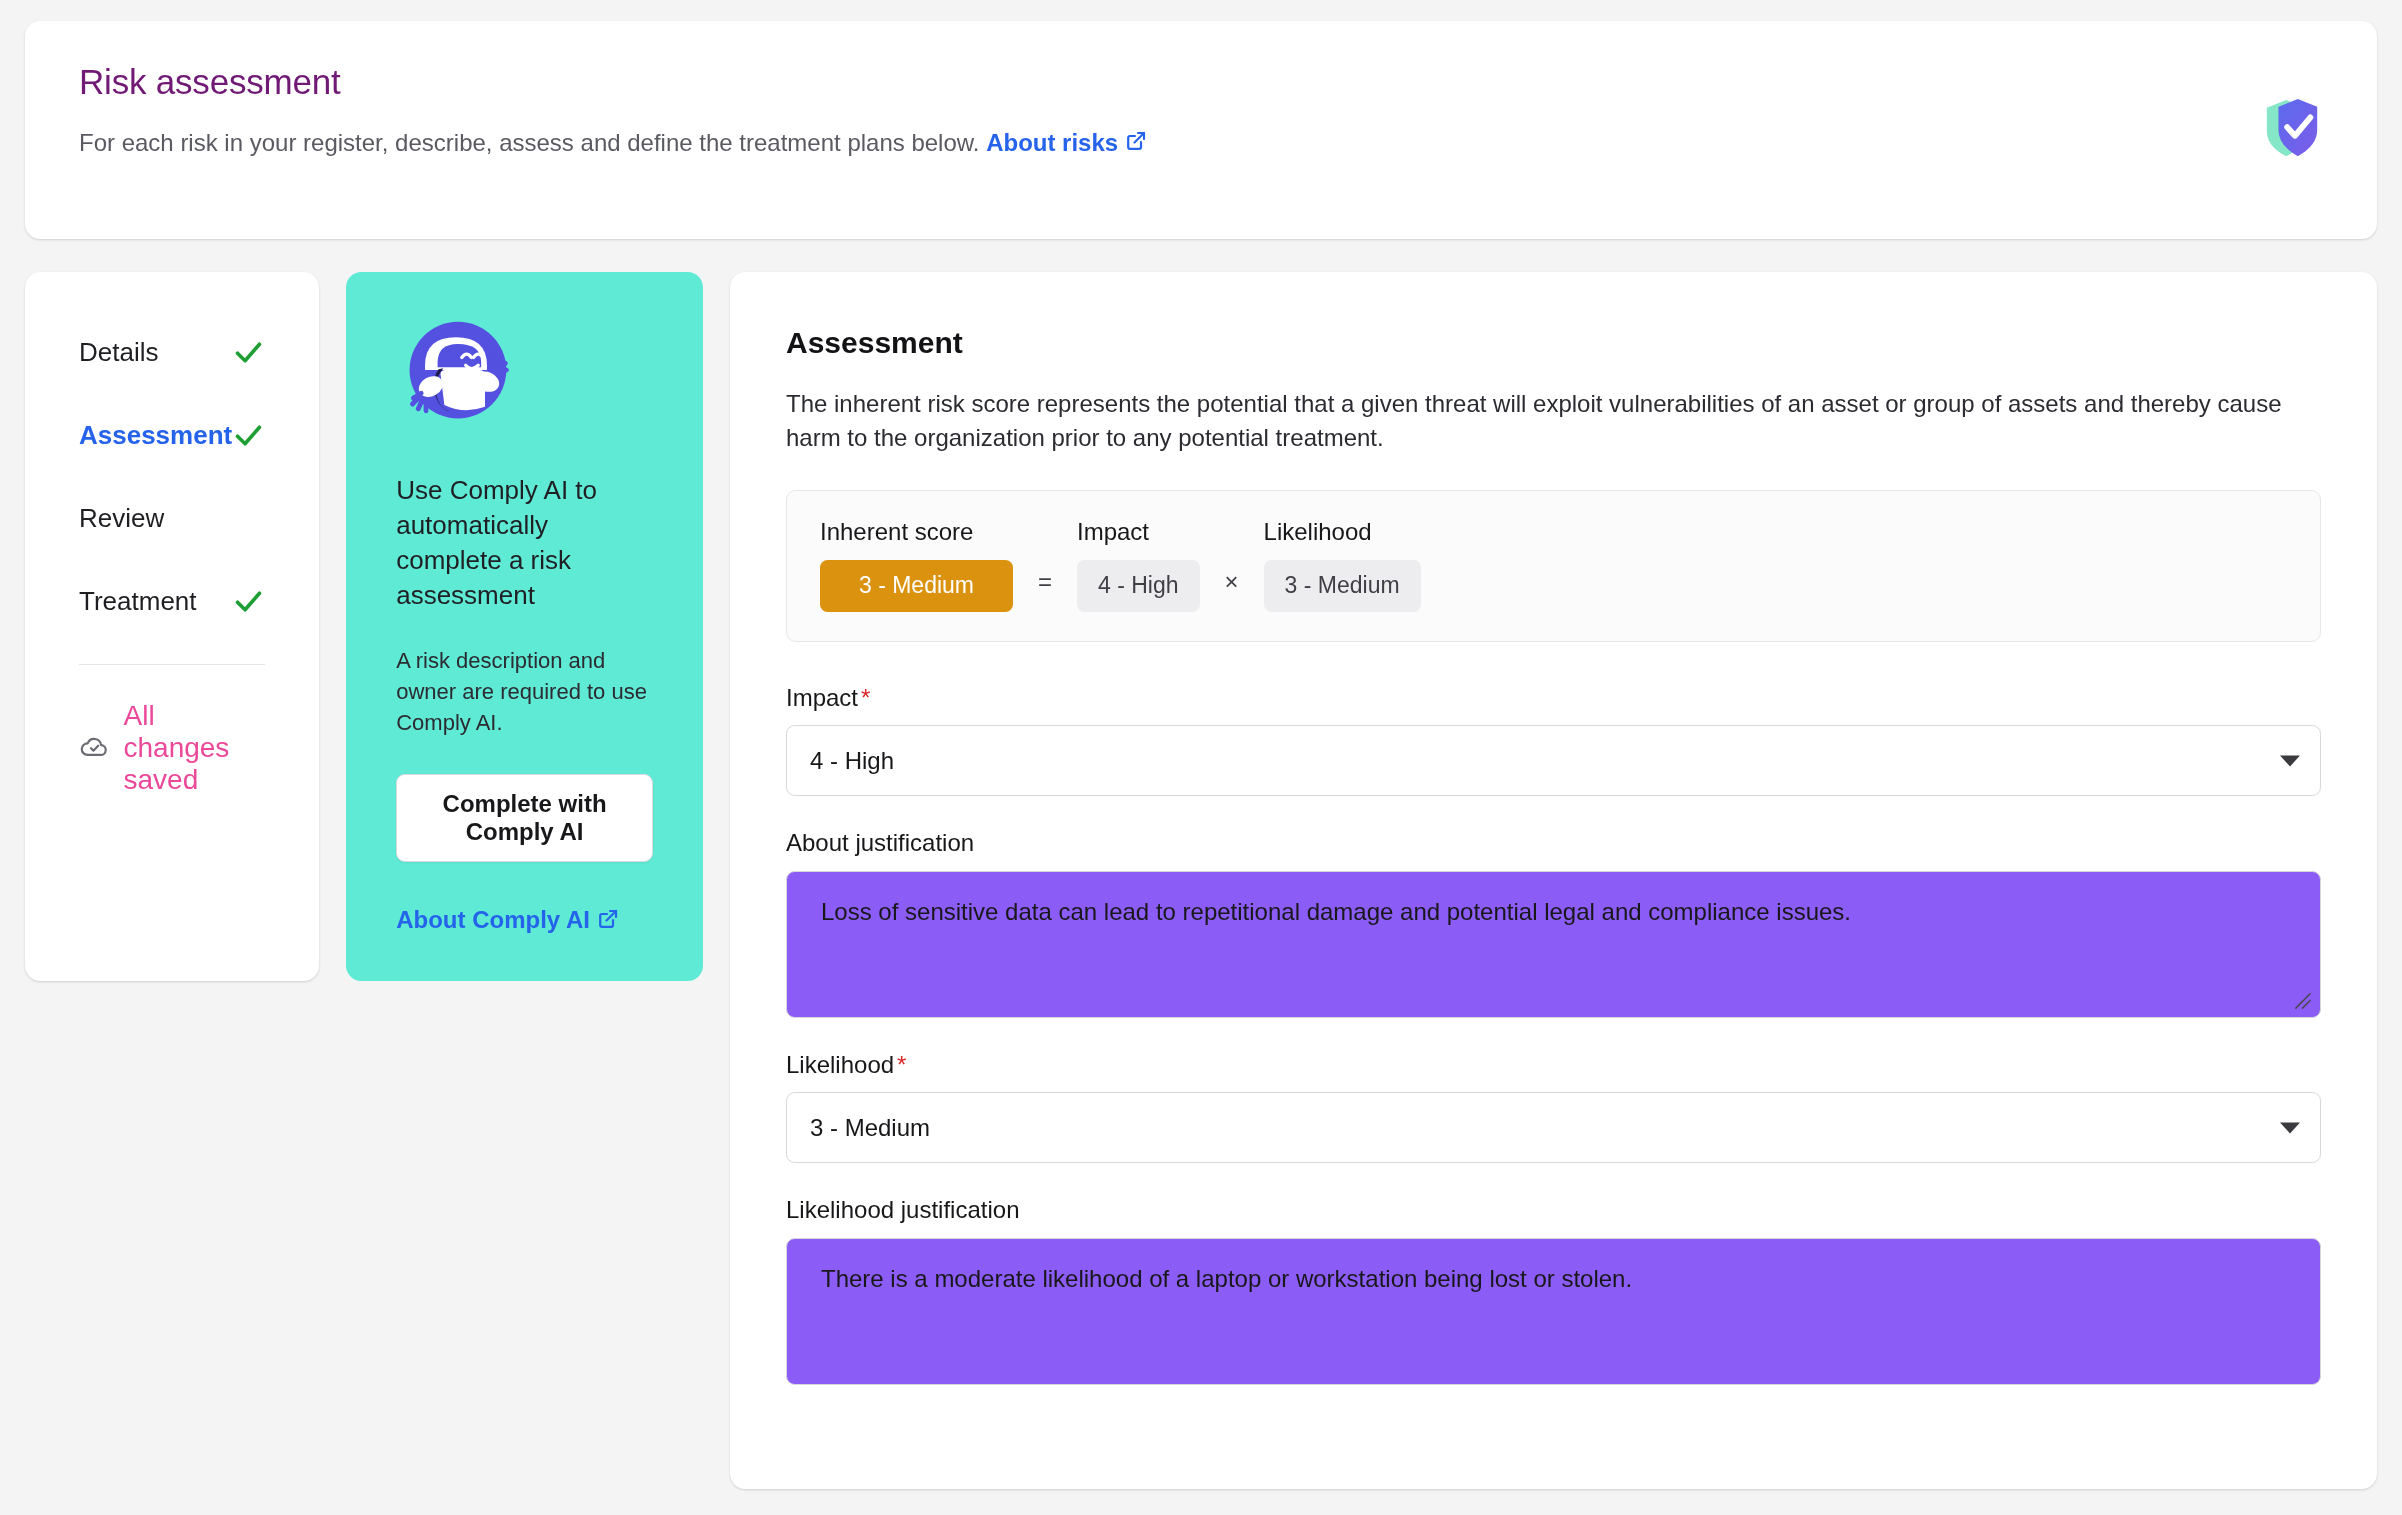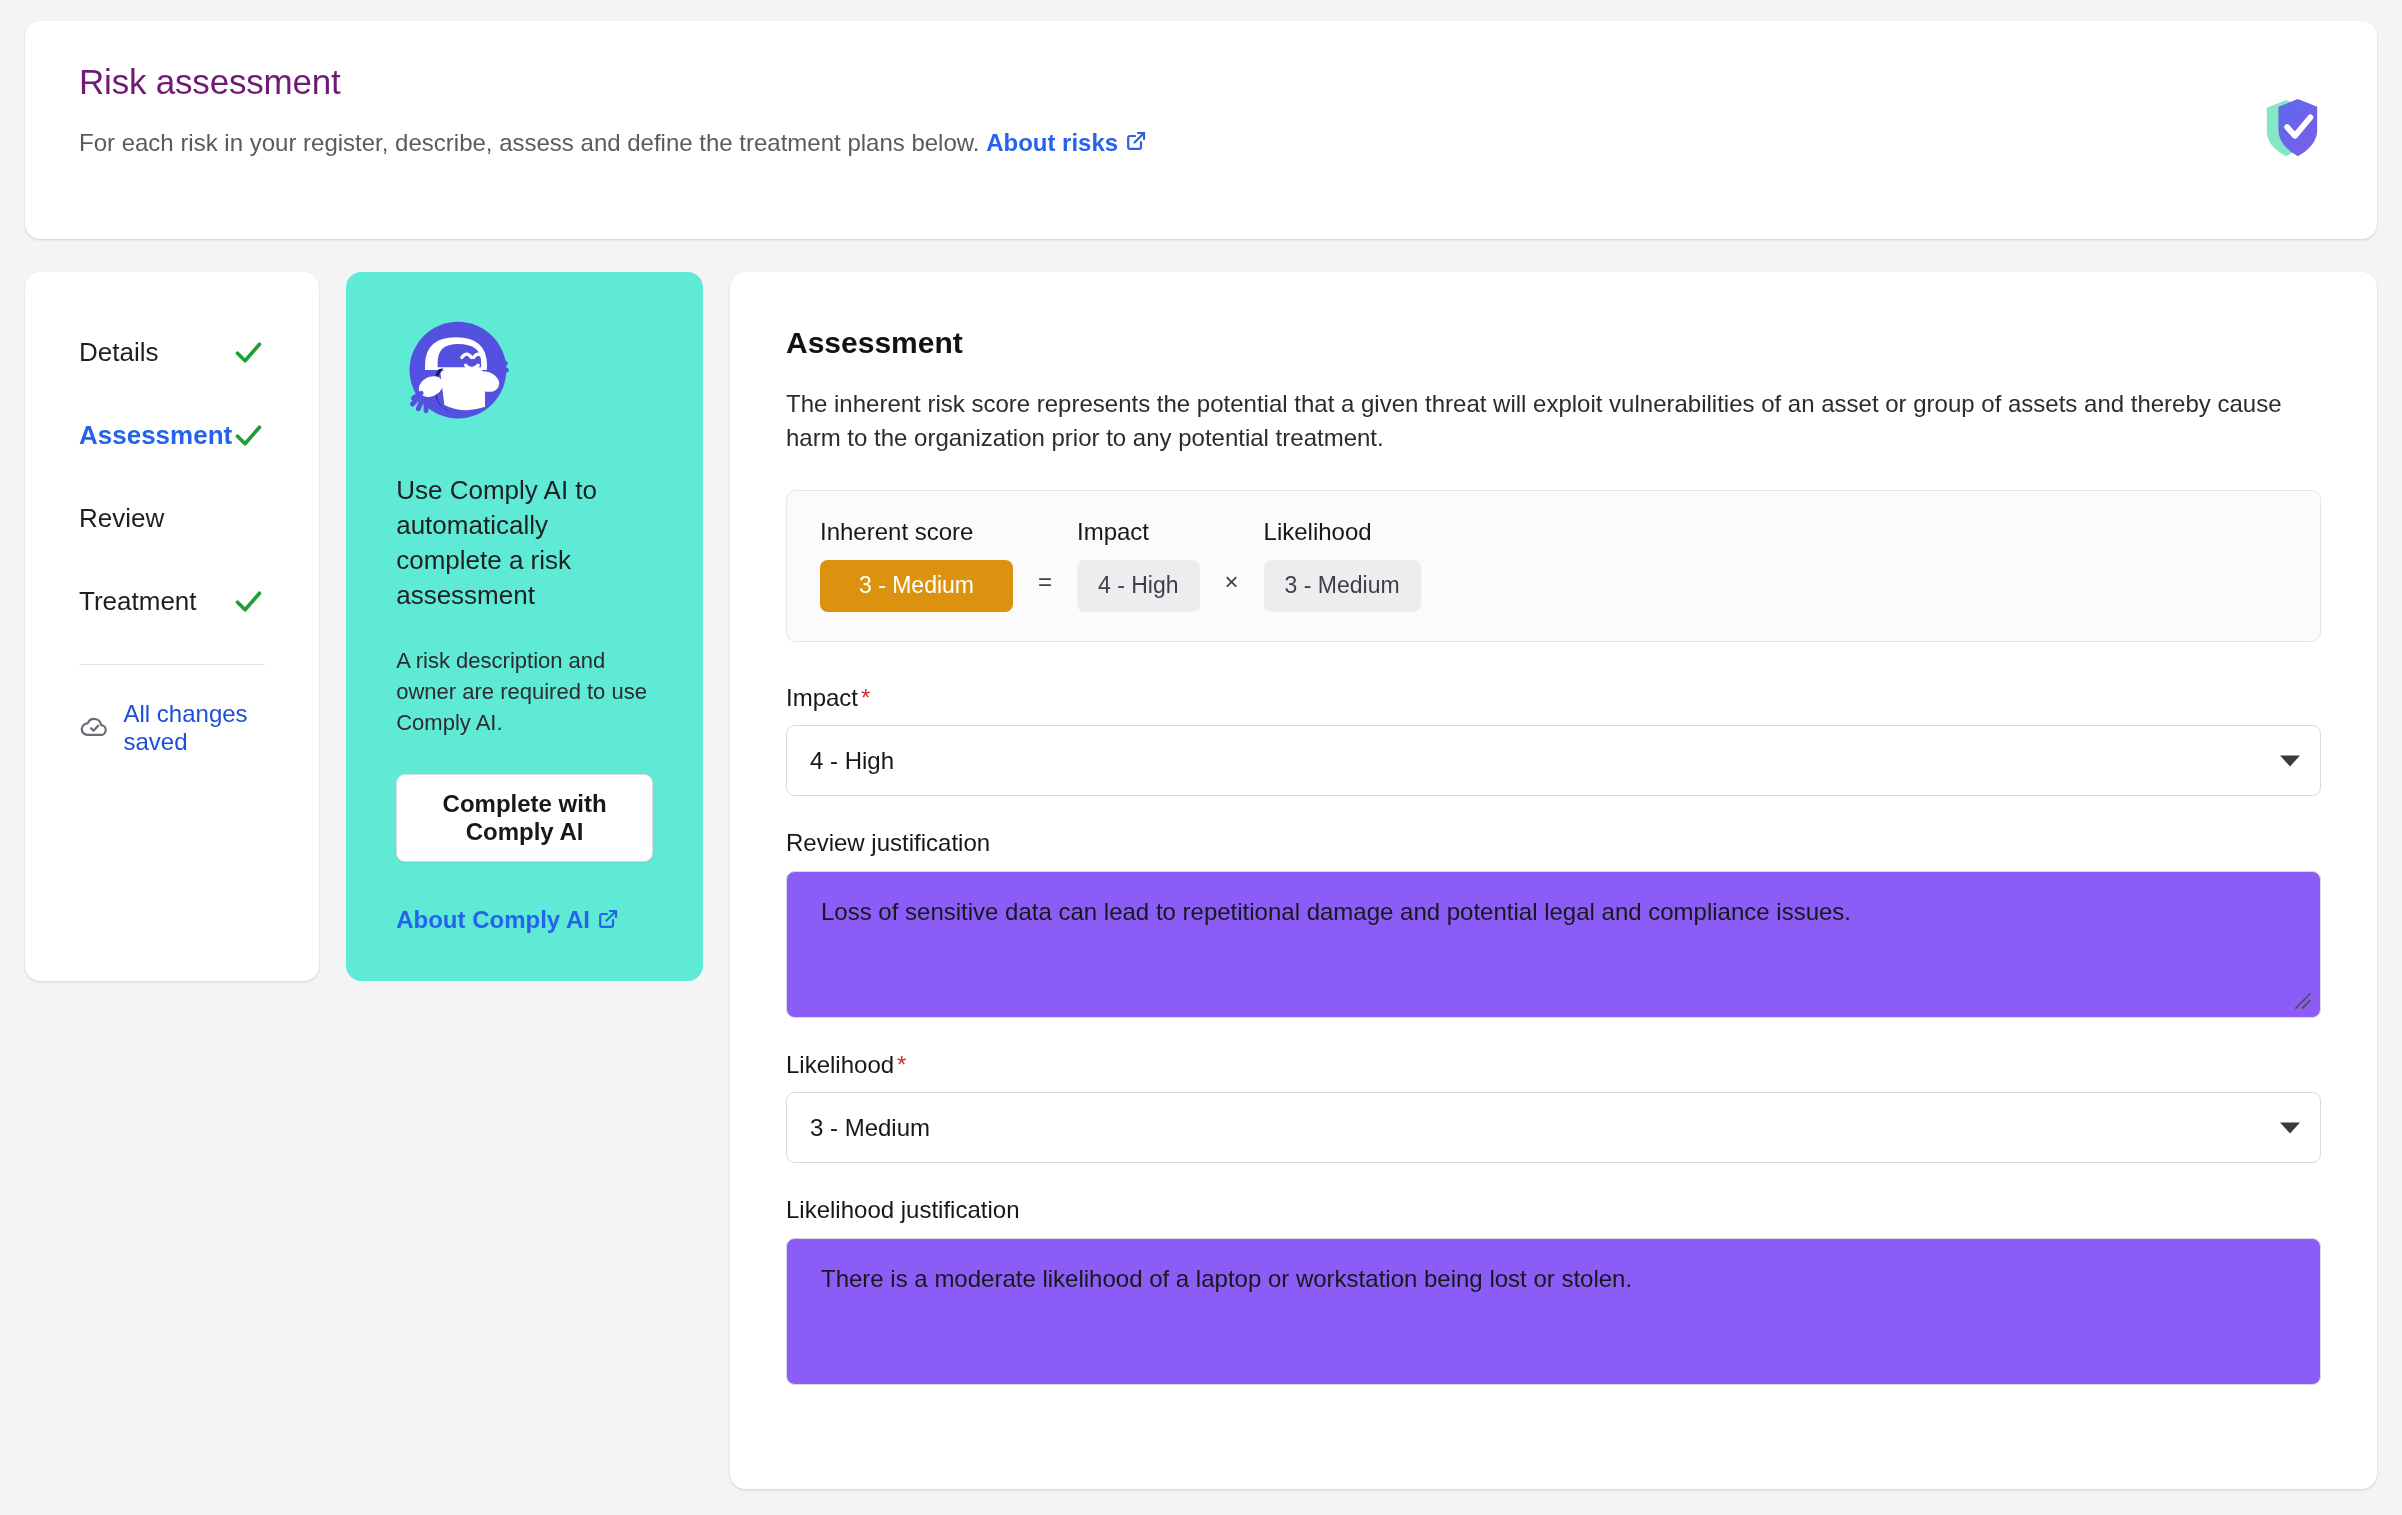--- a/index.html
+++ b/index.html
@@ -107,22 +107,22 @@
     margin: 21px 0 0 0;
   }
   .saved-row {
     display: flex;
     align-items: center;
     justify-content: center;
     gap: 13.5px;
     padding-top: 35px;
   }
   .saved-text {
-    font-size: 24px;
-    color: #1d4ed8;
+    font-size: 28px;
+    color: #ec4899;
   }
 
   
   .ai-card {
     background: #5eead4;
     border-radius: 15.4px;
     padding: 42px 50px 44px 50px;
     min-height: 618px;
   }
   .ai-robot { margin-bottom: 37px; }
@@ -426,21 +426,21 @@
           <label class="field-label"><span>Impact</span><span class="req">*</span></label>
           <div class="select-wrap">
             <div class="select-box">
                 <span>4 - High</span>
               </div>
             <span class="caret"></span>
           </div>
         </div>
 
         <div class="field">
-          <label class="field-label">Review justification</label>
+          <label class="field-label">About justification</label>
           <div class="ta-wrap">
             <div class="textarea-box ta-tall">Loss of sensitive data can lead to repetitional damage and potential legal and compliance issues.</div>
             <span class="grip">
               <svg width="21" height="21" viewBox="0 0 22 22" fill="none" stroke="#4A4A50" stroke-width="1.6" stroke-linecap="round">
                   <path d="M4 19 L19 4"></path>
                   <path d="M11 19 L19 11"></path>
                 </svg>
             </span>
           </div>
         </div>

